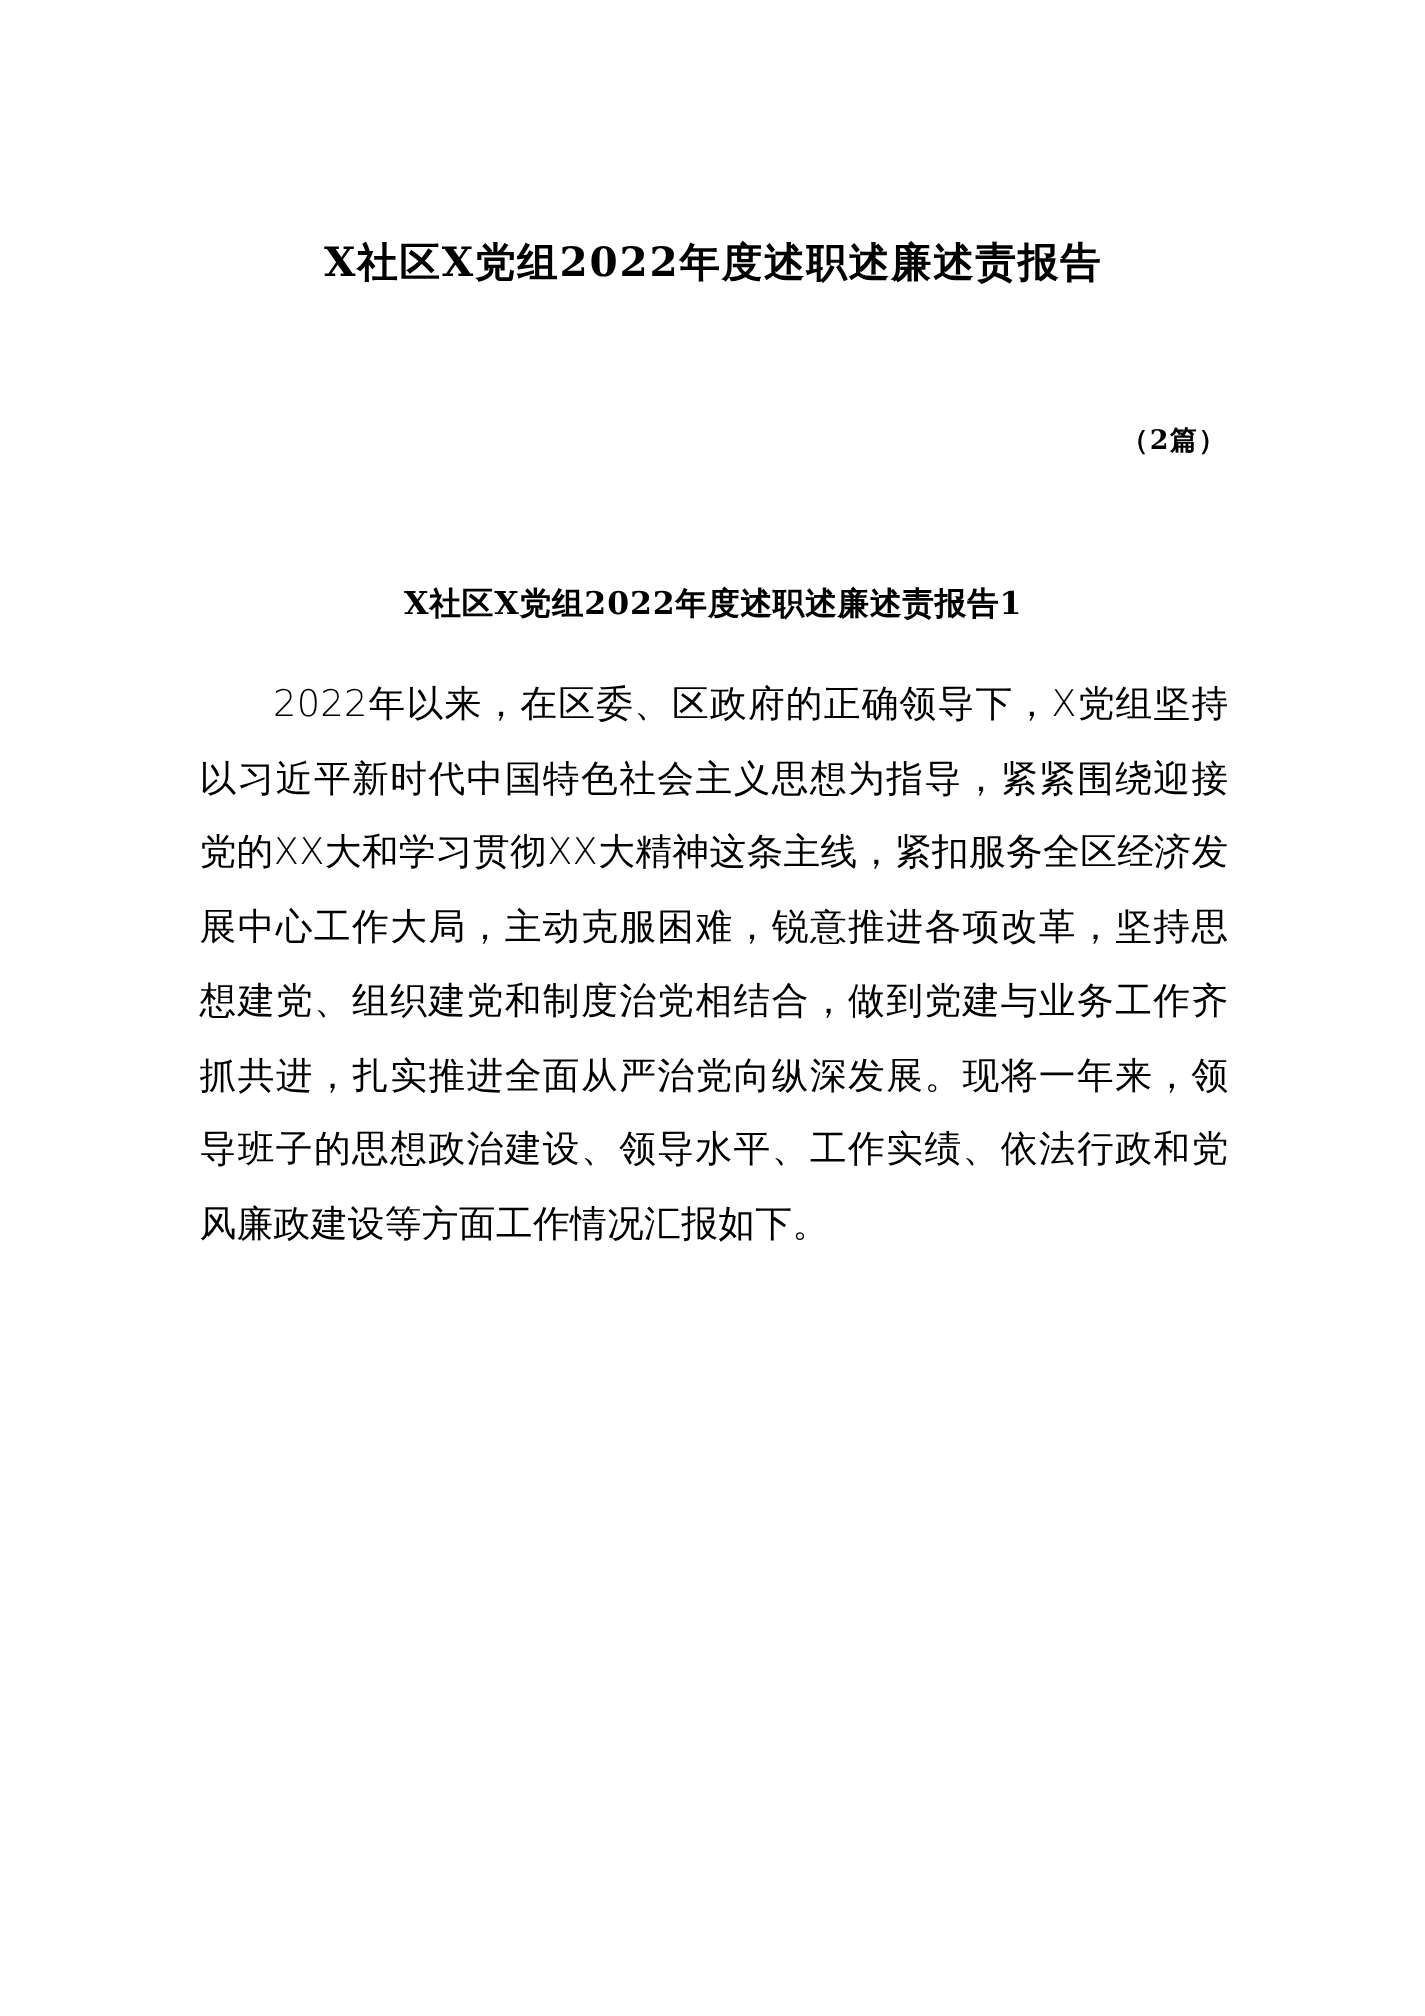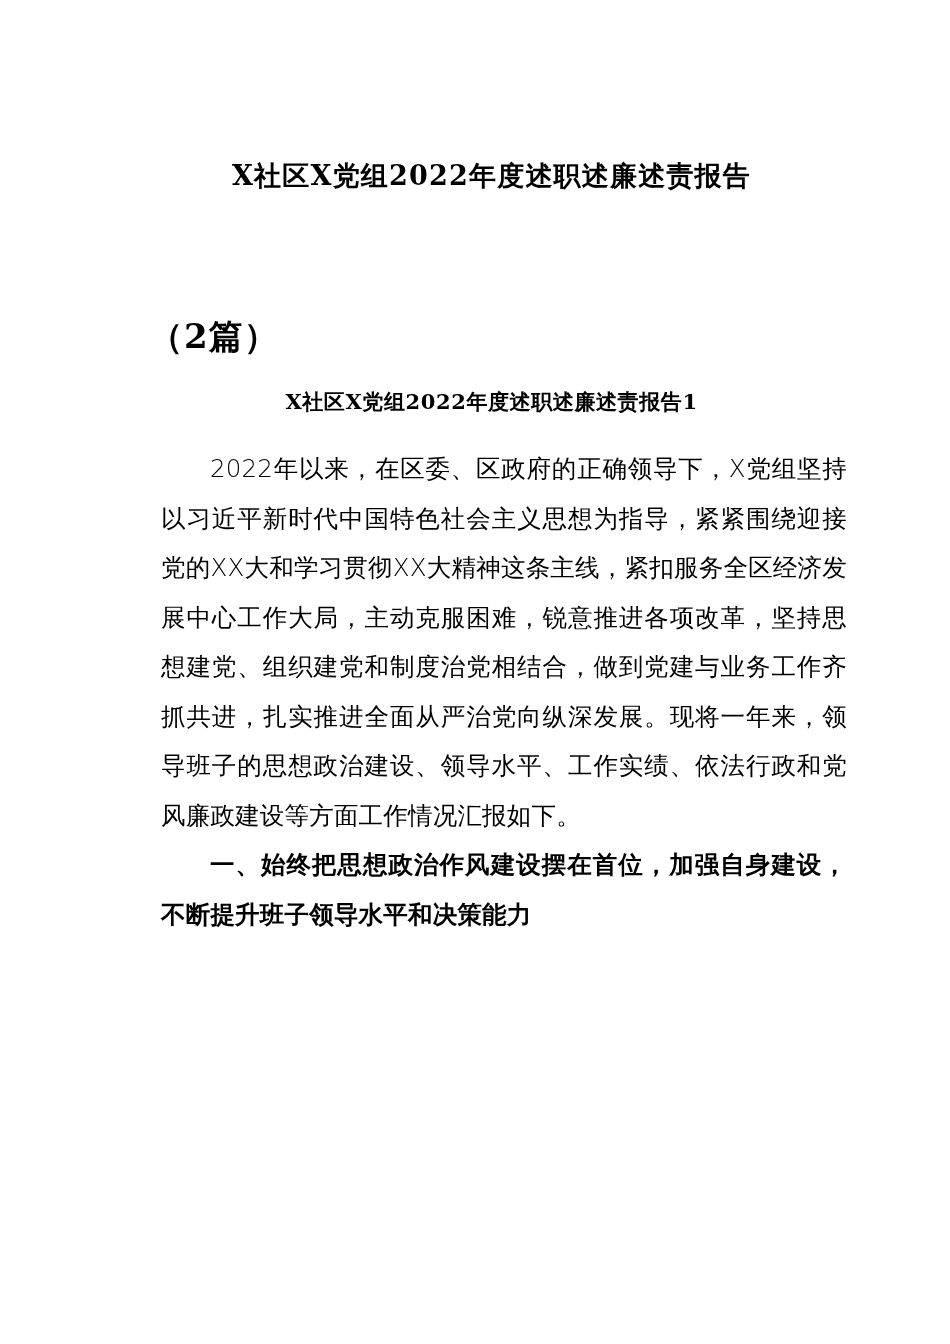--- a/index.html
+++ b/index.html
@@ -11,21 +11,21 @@
     width: 950px;
     height: 1344px;
     position: relative;
     overflow: hidden;
     font-family: "DejaVu Serif", "Liberation Serif", serif;
     color: #000000;
   }
 
   .page {
     position: absolute;
-    left: 16px;
+    left: 0;
     top: 0;
     width: 777px;
     height: 1344px;
     background: #ffffff;
   }
 
   
   .doc-title {
     position: absolute;
     left: 133px;
@@ -39,27 +39,26 @@
     line-height: 1.35;
     white-space: nowrap;
   }
 
   
   .doc-count {
     position: absolute;
     left: 133px;
     top: 282px;
     width: 685px;
-    text-align: left;
+    text-align: right;
     font-family: "DejaVu Serif", "Liberation Serif", serif;
     font-weight: 700;
-    font-size: 34px;
+    font-size: 18px;
     letter-spacing: 1px;
     line-height: 1.35;
-    margin-top: 32px;
   }
 
   
   .section-title {
     position: absolute;
     left: 133px;
     top: 388px;
     width: 685px;
     text-align: center;
     font-family: "DejaVu Serif", "Liberation Serif", serif;
@@ -69,21 +68,20 @@
     line-height: 1.35;
     white-space: nowrap;
   }
 
   
   .body-block {
     position: absolute;
     left: 133px;
     top: 444px;
     width: 686px;
-    margin-left: 12px;
   }
 
   .para {
     font-family: "DejaVu Sans", "Liberation Sans", sans-serif;
     font-size: 24.5px;
     line-height: 49.5px;
     text-align: justify;
     text-justify: inter-ideograph;
     text-indent: 2em;
     margin: 0;
@@ -119,18 +117,17 @@
   <div class="doc-title">X社区X党组2022年度述职述廉述责报告</div>
 
   <div class="doc-count">（2篇）</div>
 
   <div class="section-title">X社区X党组2022年度述职述廉述责报告1</div>
 
   <div class="body-block">
 
     <p class="para">2022年以来，在区委、区政府的正确领导下，X党组坚持以习近平新时代中国特色社会主义思想为指导，紧紧围绕迎接党的XX大和学习贯彻XX大精神这条主线，紧扣服务全区经济发展中心工作大局，主动克服困难，锐意推进各项改革，坚持思想建党、组织建党和制度治党相结合，做到党建与业务工作齐抓共进，扎实推进全面从严治党向纵深发展。现将一年来，领导班子的思想政治建设、领导水平、工作实绩、依法行政和党风廉政建设等方面工作情况汇报如下。</p>
 
-    <p class="para-heading">一、始终把思想政治作风建设摆在首位，加强自身建设，不断提升班子领导水平和决策能力</p>
 
 
   </div>
 
 </div>
 
 </body></html>

